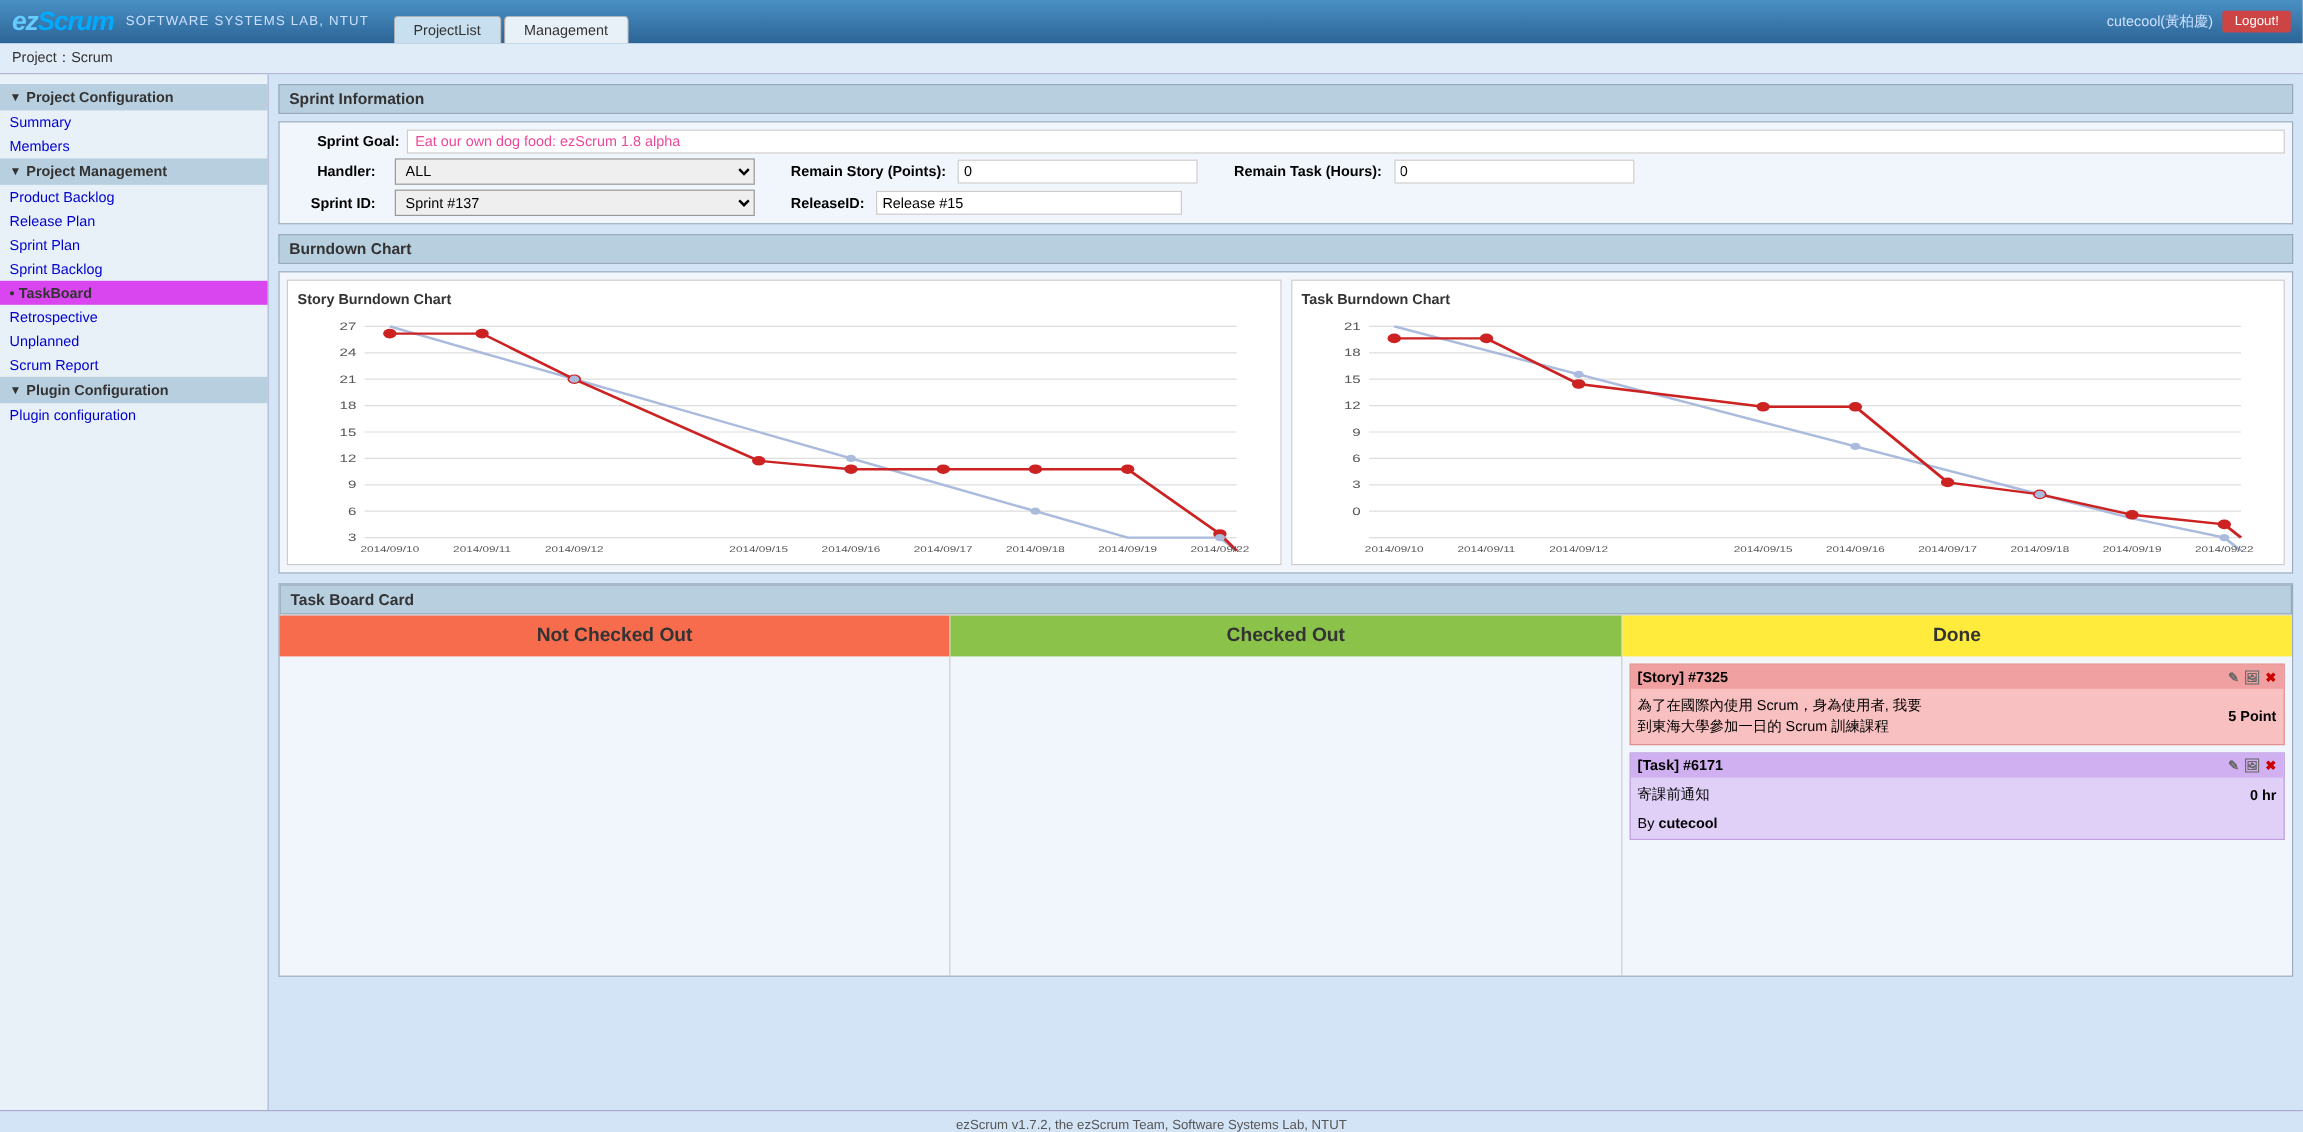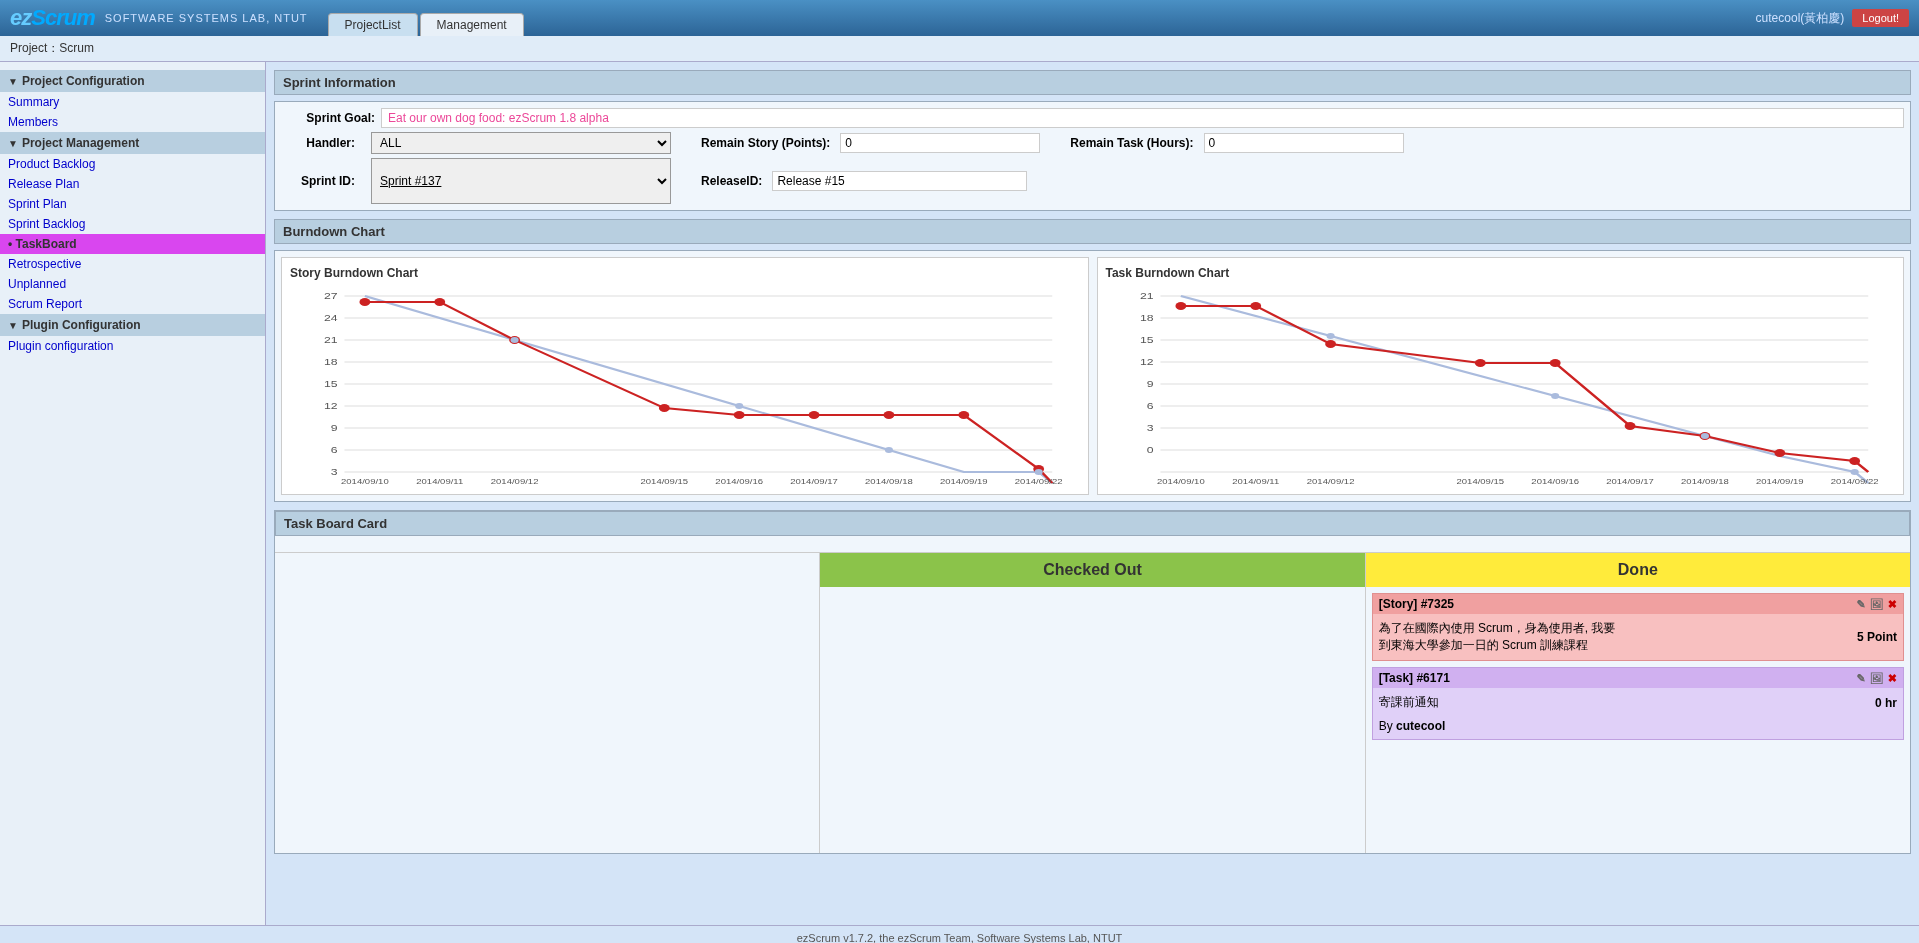--- a/index.html
+++ b/index.html
@@ -78,21 +78,21 @@
     }
 
     
     #main {
       display: flex;
       height: calc(943px - 36px - 22px - 22px);
     }
 
     
     #sidebar {
-      width: 266px;
+      width: 224px;
       background: #e8f0f8;
       border-right: 1px solid #aac;
       padding: 8px 0;
       flex-shrink: 0;
     }
     .sidebar-section-header {
       background: #b8cfe0;
       padding: 4px 8px;
       font-weight: bold;
       font-size: 12px;
@@ -341,21 +341,21 @@
           <option>ALL</option>
         </select>
         <span style="margin-left:20px; font-weight:bold; font-size:12px; white-space:nowrap;">Remain Story (Points):</span>
         <input type="text" style="width: 200px; border: 1px solid rgb(204, 204, 204); padding: 2px 4px; font-size: 12px;" value="0">
         <span style="margin-left:20px; font-weight:bold; font-size:12px; white-space:nowrap;">Remain Task (Hours):</span>
         <input type="text" style="width: 200px; border: 1px solid rgb(204, 204, 204); padding: 2px 4px; font-size: 12px;" value="0">
       </div>
 
       <div style="display:flex; align-items:center; gap:10px;">
         <span class="form-label" style="min-width:80px;">Sprint ID:</span>
-        <select style="width:300px; border:1px solid #999; padding:14px 4px; font-size:12px;text-decoration:underline;">
+        <select style="width:300px; border:1px solid #999; padding:2px 4px; font-size:12px;">
           <option>Sprint #137</option>
         </select>
         <span style="margin-left:20px; font-weight:bold; font-size:12px;">ReleaseID:</span>
         <input type="text" style="width: 255px; border: 1px solid rgb(204, 204, 204); padding: 2px 4px; font-size: 12px;" value="Release #15">
       </div>
     </div>
 
     <div class="section-header">Burndown Chart</div>
     <div class="burndown-section">
       <div class="charts-row">
@@ -513,24 +513,25 @@
               <text x="440" y="198" text-anchor="middle" font-size="7" fill="#555">2014/09/18</text>
               <text x="495" y="198" text-anchor="middle" font-size="7" fill="#555">2014/09/19</text>
               <text x="550" y="198" text-anchor="middle" font-size="7" fill="#555">2014/09/22</text>
             </svg>
           </div>
         </div>
       </div>
     </div>
 
     <div class="taskboard-section">
-      <div class="section-header" style="margin-bottom:16px;">Task Board Card</div>
+      <div class="section-header" style="margin-bottom:0;">Task Board Card</div>
       <div class="taskboard-columns">
 
         <div class="taskboard-col">
+          <div class="col-header not-checked-out">Not Checked Out</div>
           <div class="col-content"></div>
         </div>
 
         <div class="taskboard-col">
           <div class="col-header checked-out">Checked Out</div>
           <div class="col-content"></div>
         </div>
 
         <div class="taskboard-col">
           <div class="col-header done">Done</div>

